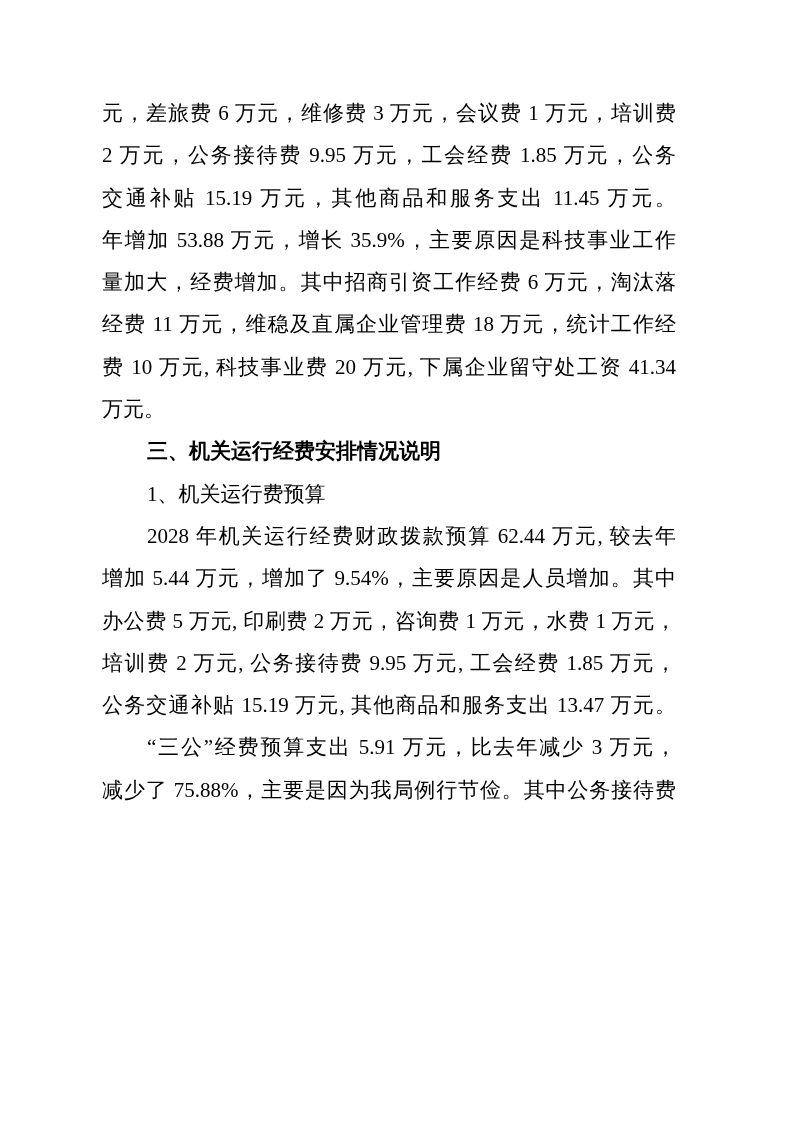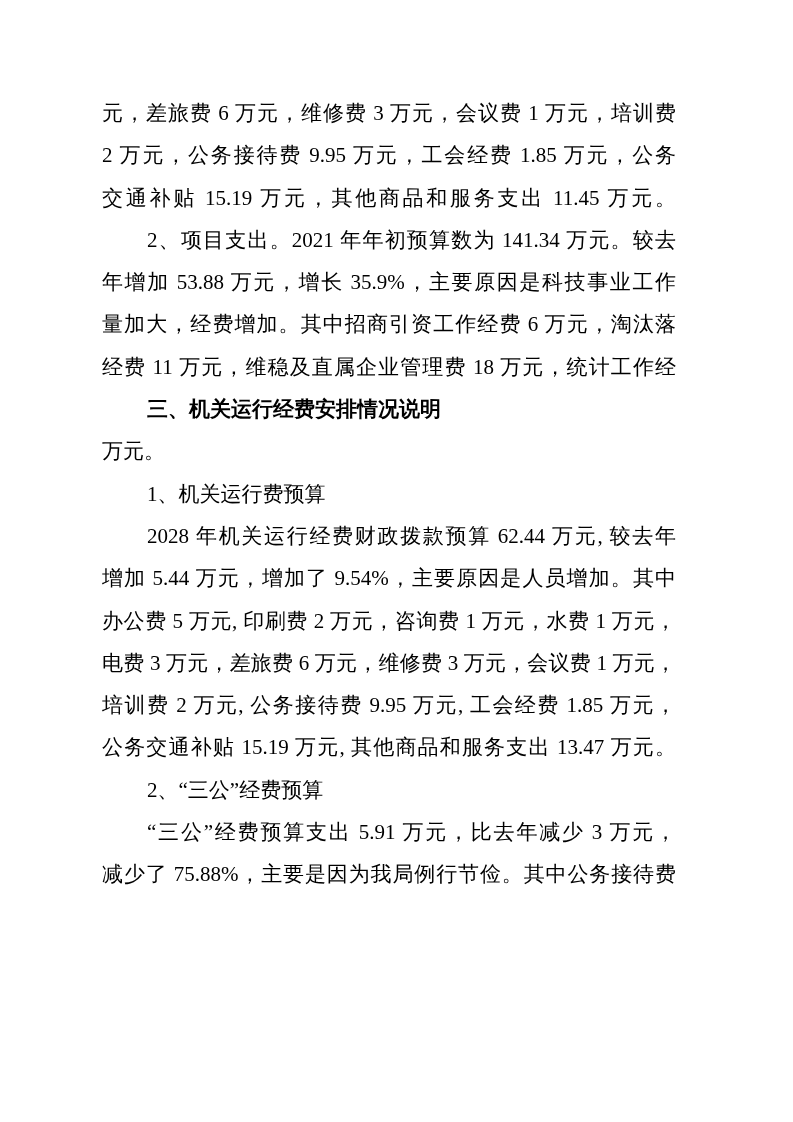--- a/index.html
+++ b/index.html
@@ -44,30 +44,28 @@
   }
 </style>
 </head>
 <body>
 
 <div class="page">
   <div class="text-block">
       <div class="line justify">元，差旅费 6 万元，维修费 3 万元，会议费 1 万元，培训费</div>
       <div class="line justify">2 万元，公务接待费 9.95 万元，工会经费 1.85 万元，公务</div>
       <div class="line justify">交通补贴 15.19 万元，其他商品和服务支出 11.45 万元。</div>
-      <div class="line justify indent">2、项目支出。2021 年年初预算数为 141.34 万元。较去</div>
       <div class="line justify">年增加 53.88 万元，增长 35.9%，主要原因是科技事业工作</div>
       <div class="line justify">量加大，经费增加。其中招商引资工作经费 6 万元，淘汰落</div>
       <div class="line justify">经费 11 万元，维稳及直属企业管理费 18 万元，统计工作经</div>
+      <div class="line justify">费 10 万元, 科技事业费 20 万元, 下属企业留守处工资 41.34</div>
+      <div class="line no-justify">万元。</div>
       <div class="line no-justify indent bold">三、机关运行经费安排情况说明</div>
-      <div class="line no-justify">万元。</div>
       <div class="line no-justify indent">1、机关运行费预算</div>
       <div class="line justify indent">2028 年机关运行经费财政拨款预算 62.44 万元, 较去年</div>
       <div class="line justify">增加 5.44 万元，增加了 9.54%，主要原因是人员增加。其中</div>
       <div class="line justify">办公费 5 万元, 印刷费 2 万元，咨询费 1 万元，水费 1 万元，</div>
-      <div class="line justify">电费 3 万元，差旅费 6 万元，维修费 3 万元，会议费 1 万元，</div>
       <div class="line justify">培训费 2 万元, 公务接待费 9.95 万元, 工会经费 1.85 万元，</div>
       <div class="line justify">公务交通补贴 15.19 万元, 其他商品和服务支出 13.47 万元。</div>
-      <div class="line no-justify indent">2、“三公”经费预算</div>
       <div class="line justify indent">“三公”经费预算支出 5.91 万元，比去年减少 3 万元，</div>
       <div class="line justify">减少了 75.88%，主要是因为我局例行节俭。其中公务接待费</div>
     </div>
 </div>
 
 </body></html>

